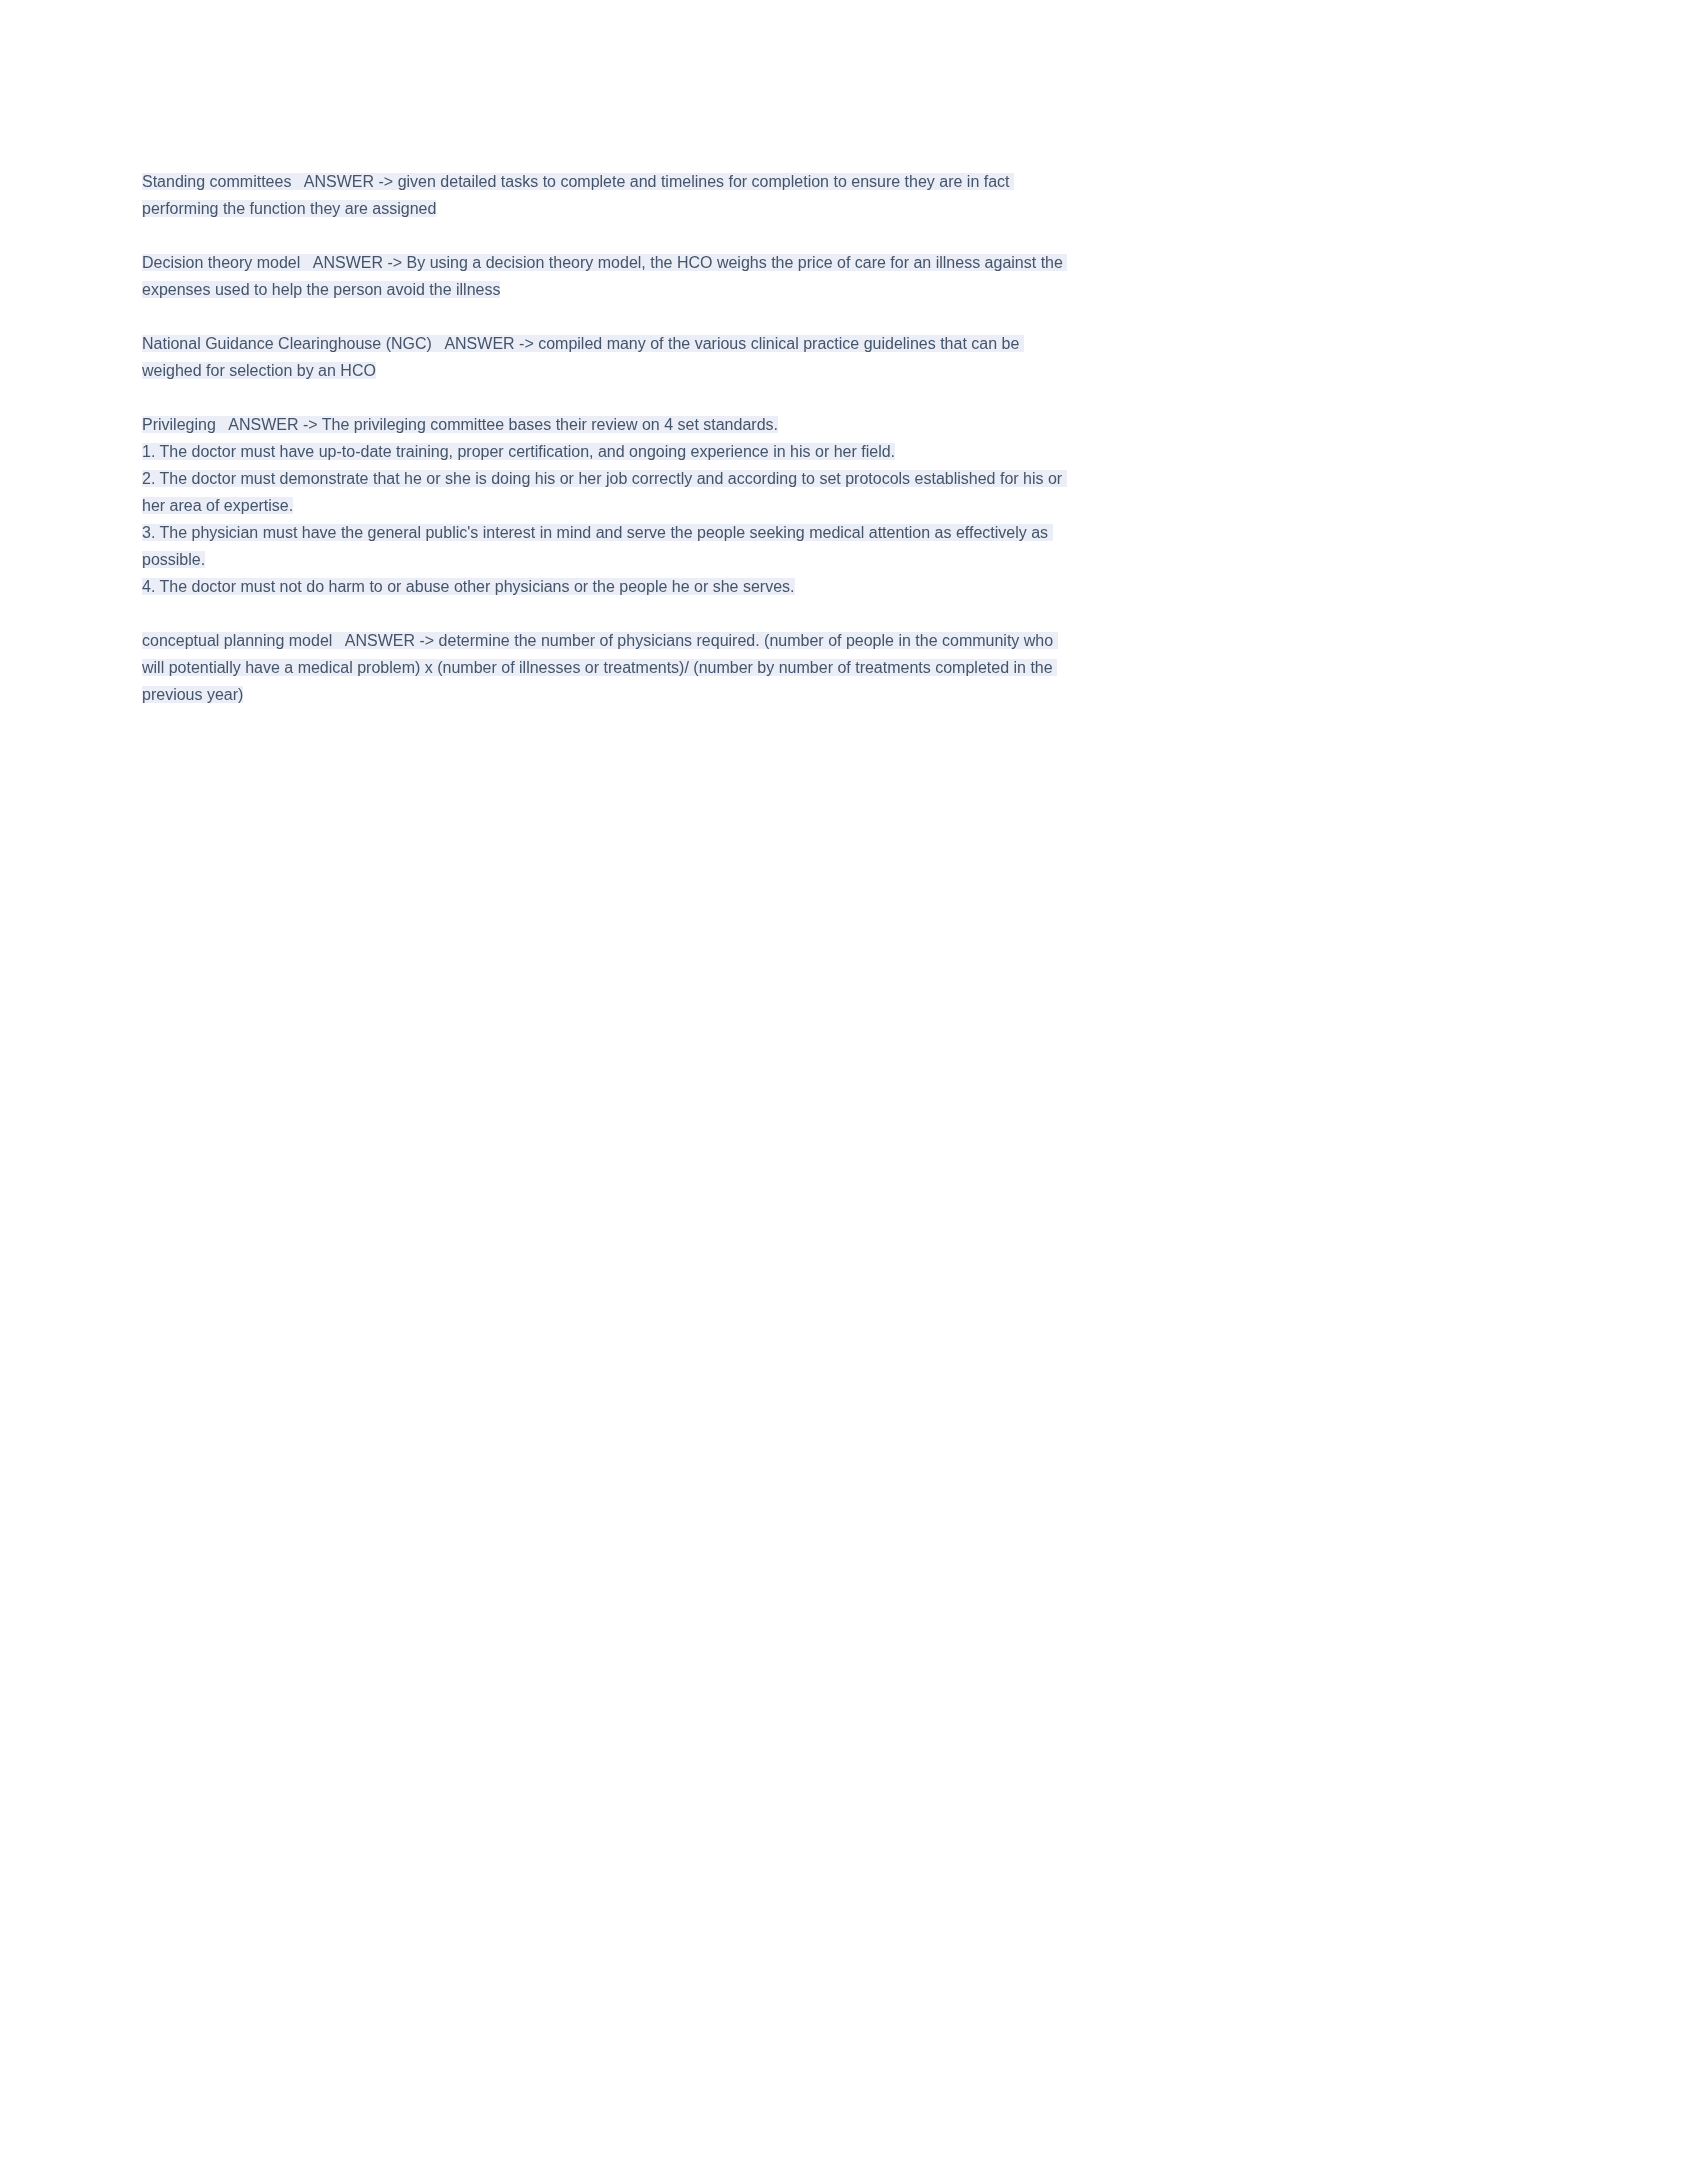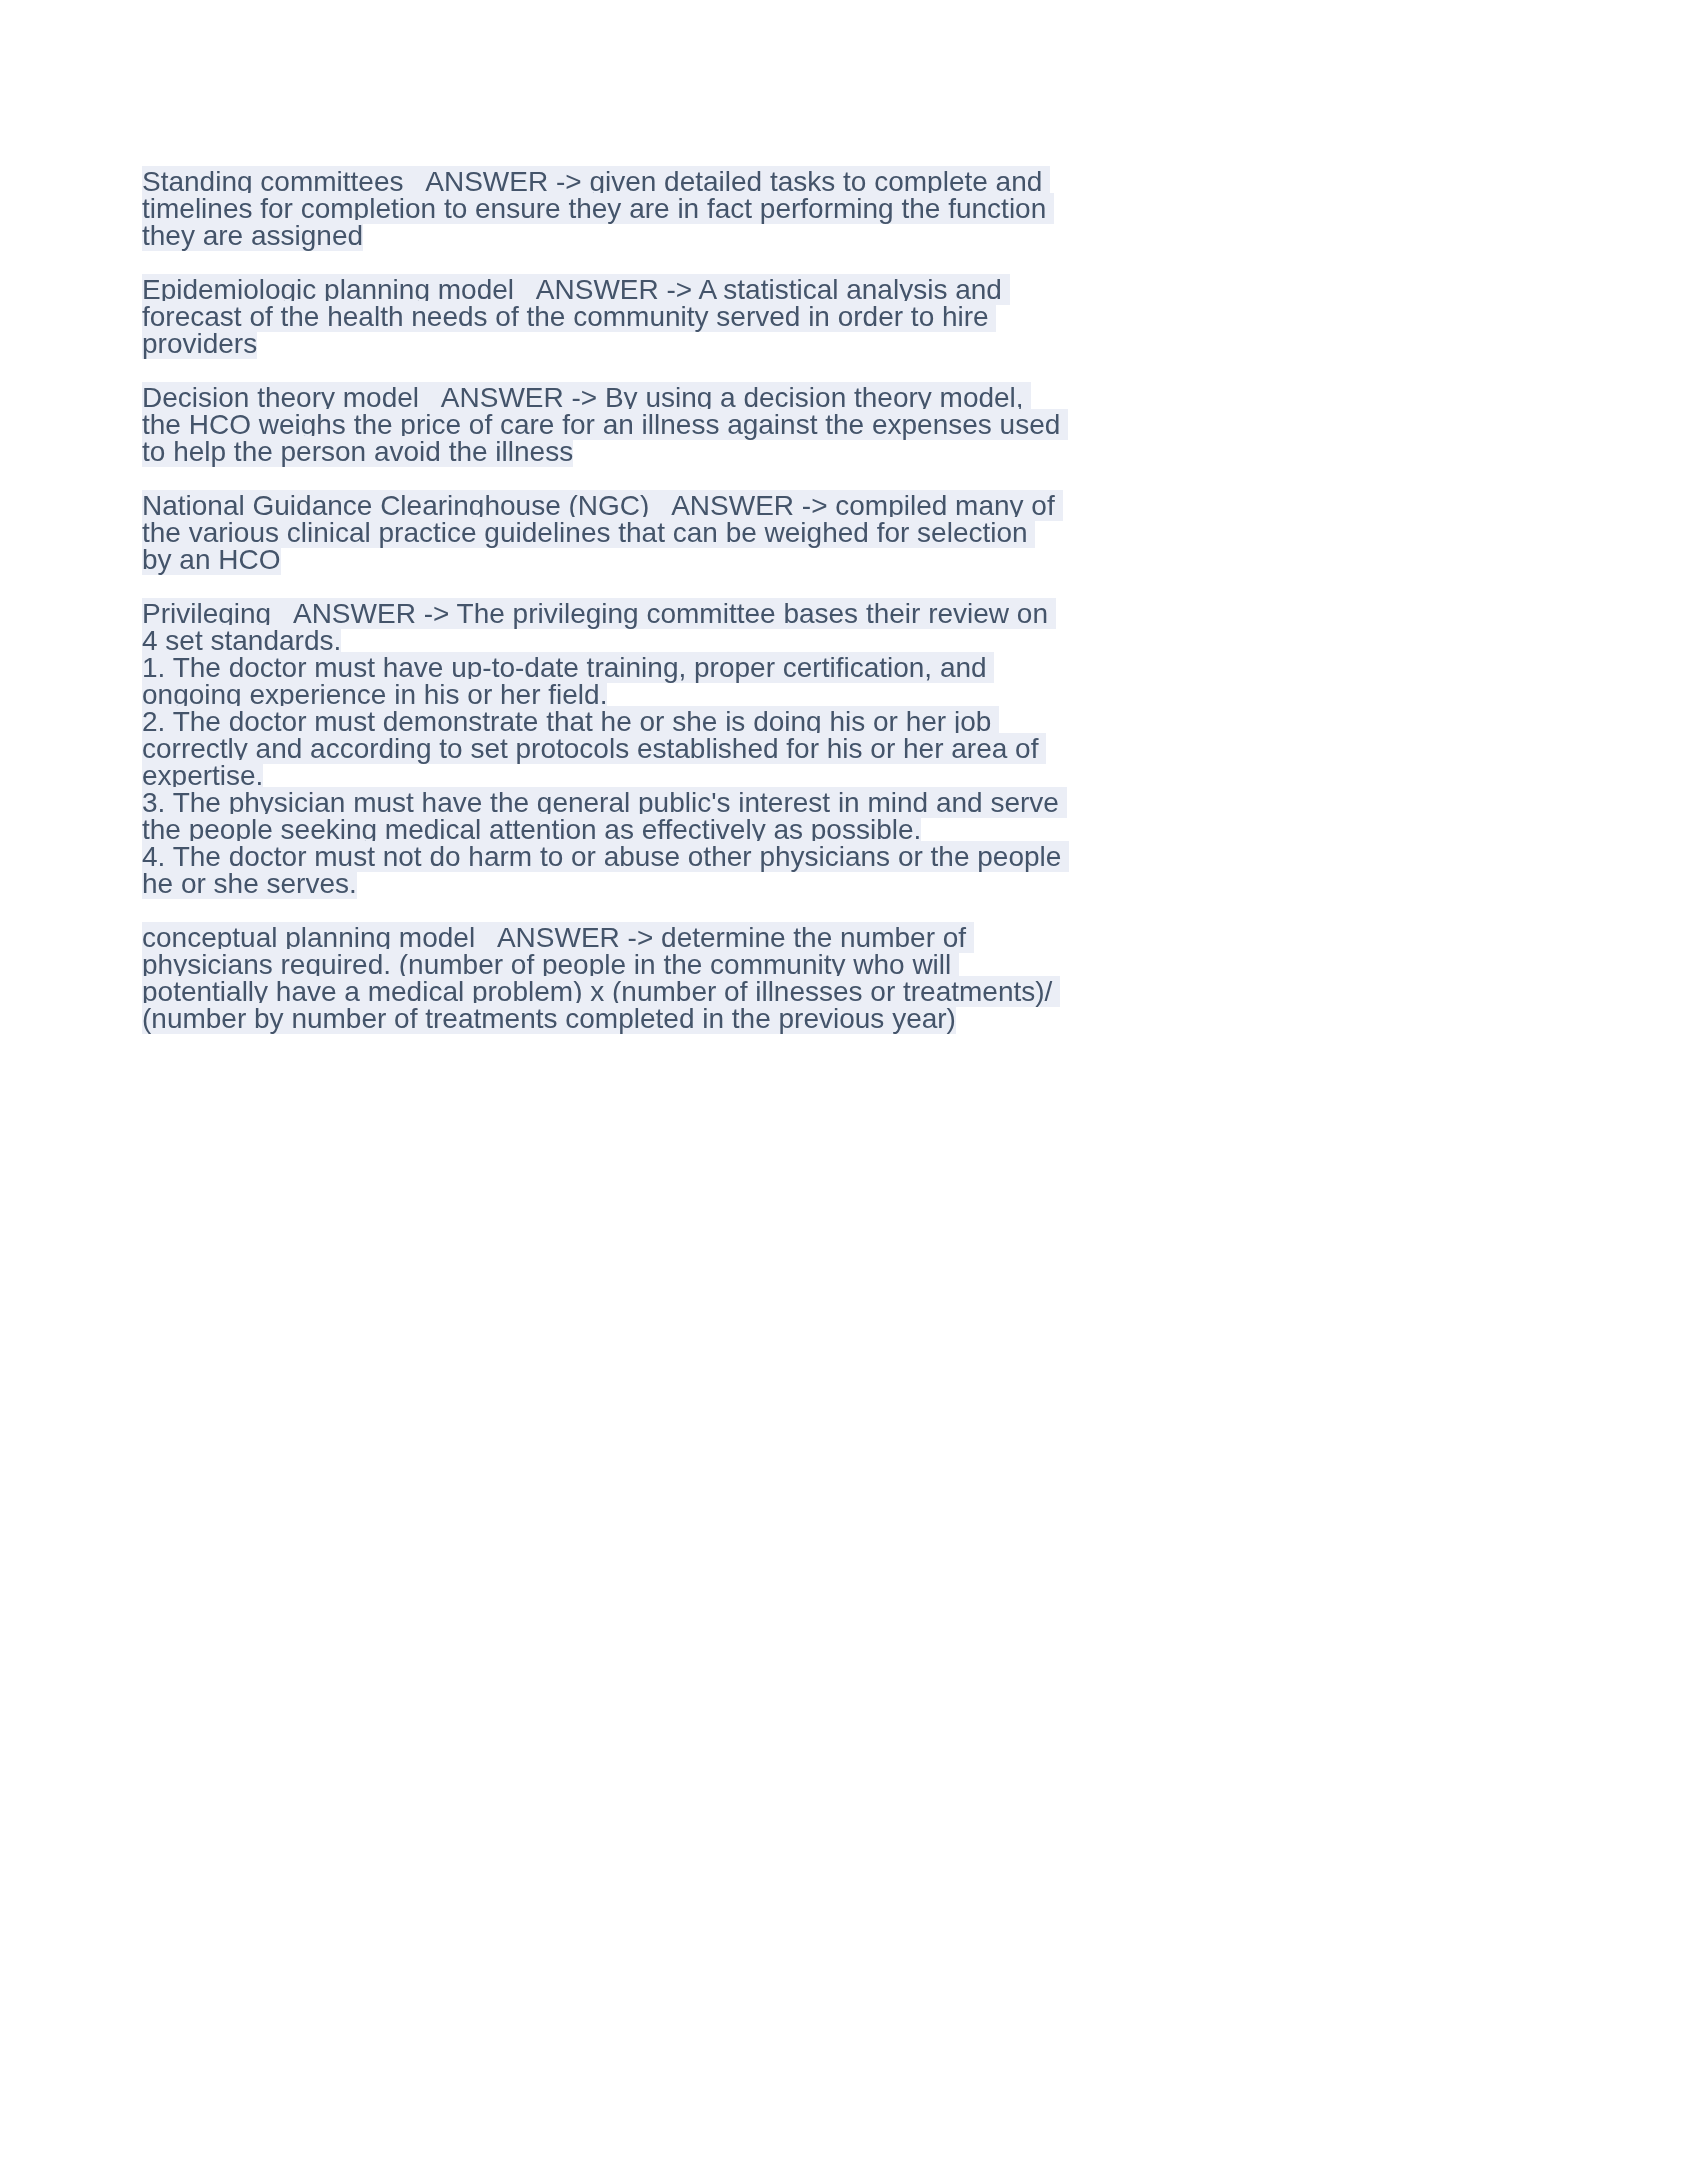--- a/index.html
+++ b/index.html
@@ -19,39 +19,38 @@
     height: 2178px;
     background: #ffffff;
     box-sizing: border-box;
     padding: 168px 624px 0 142px;
   }
   .entries {
     width: 921px;
   }
   p.entry {
     margin: 0 0 27px 0;
-    font-size: 28px;
+    font-size: 16px;
     line-height: 27px;
     white-space: pre-wrap;
     word-wrap: break-word;
   }
   span.hl {
     background: #ebeef6;
     -webkit-box-decoration-break: clone;
     box-decoration-break: clone;
   }
 </style>
 </head>
 <body>
 
 <div class="page">
   <div class="entries">
 
   <p class="entry"><span class="hl">Standing committees   ANSWER -&gt; given detailed tasks to complete and timelines for completion to ensure they are in fact performing the function they are assigned</span></p>
-      <p class="entry"><span class="hl">Epidemiologic planning model   ANSWER -&gt; A statistical analysis and forecast of the health needs of the community served in order to hire providers</span></p>
       <p class="entry"><span class="hl">Decision theory model   ANSWER -&gt; By using a decision theory model, the HCO weighs the price of care for an illness against the expenses used to help the person avoid the illness</span></p>
       <p class="entry"><span class="hl">National Guidance Clearinghouse (NGC)   ANSWER -&gt; compiled many of the various clinical practice guidelines that can be weighed for selection by an HCO</span></p>
       <p class="entry"><span class="hl">Privileging   ANSWER -&gt; The privileging committee bases their review on 4 set standards.
 1. The doctor must have up-to-date training, proper certification, and ongoing experience in his or her field.
 2. The doctor must demonstrate that he or she is doing his or her job correctly and according to set protocols established for his or her area of expertise.
 3. The physician must have the general public's interest in mind and serve the people seeking medical attention as effectively as possible.
 4. The doctor must not do harm to or abuse other physicians or the people he or she serves.</span></p>
       <p class="entry"><span class="hl">conceptual planning model   ANSWER -&gt; determine the number of physicians required. (number of people in the community who will potentially have a medical problem) x (number of illnesses or treatments)/ (number by number of treatments completed in the previous year)</span></p>
     </div>
 </div>

